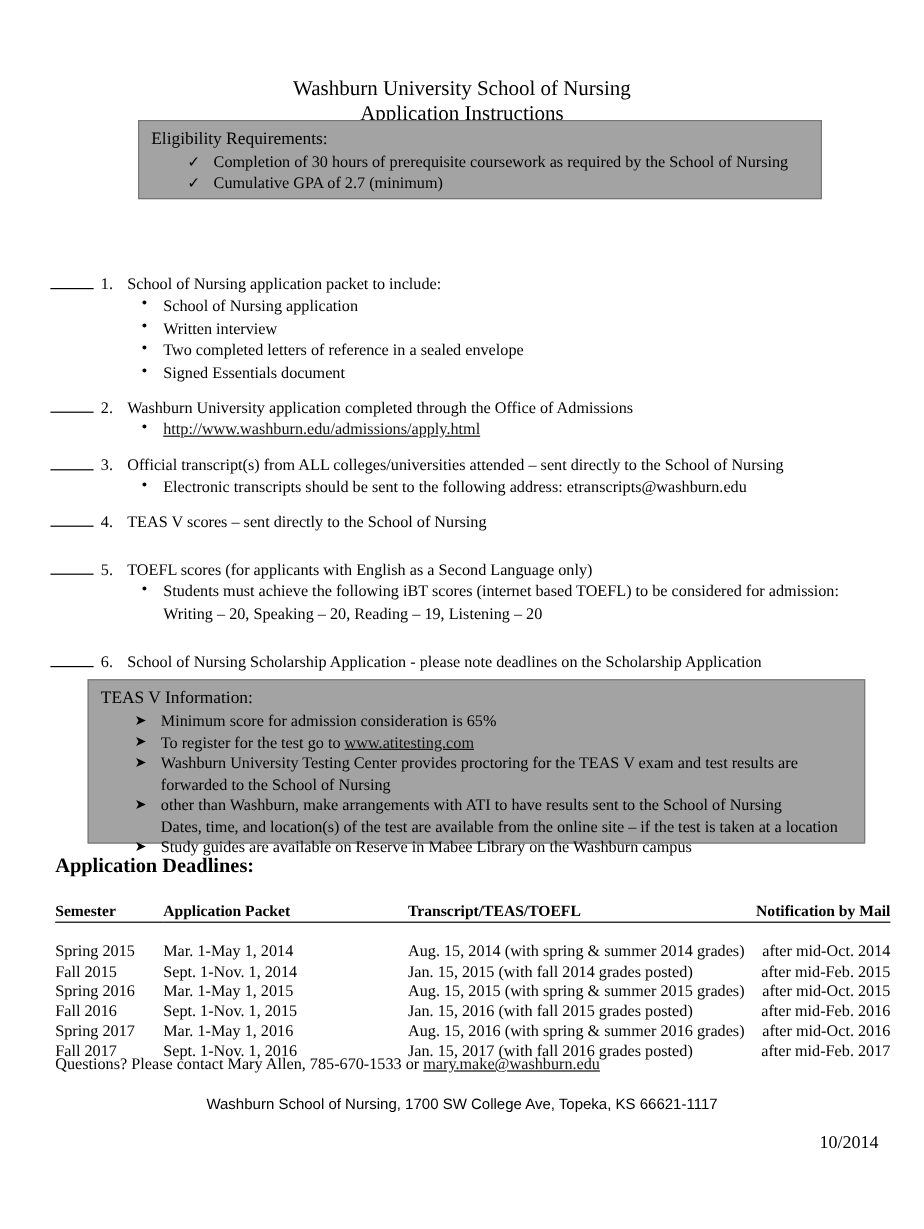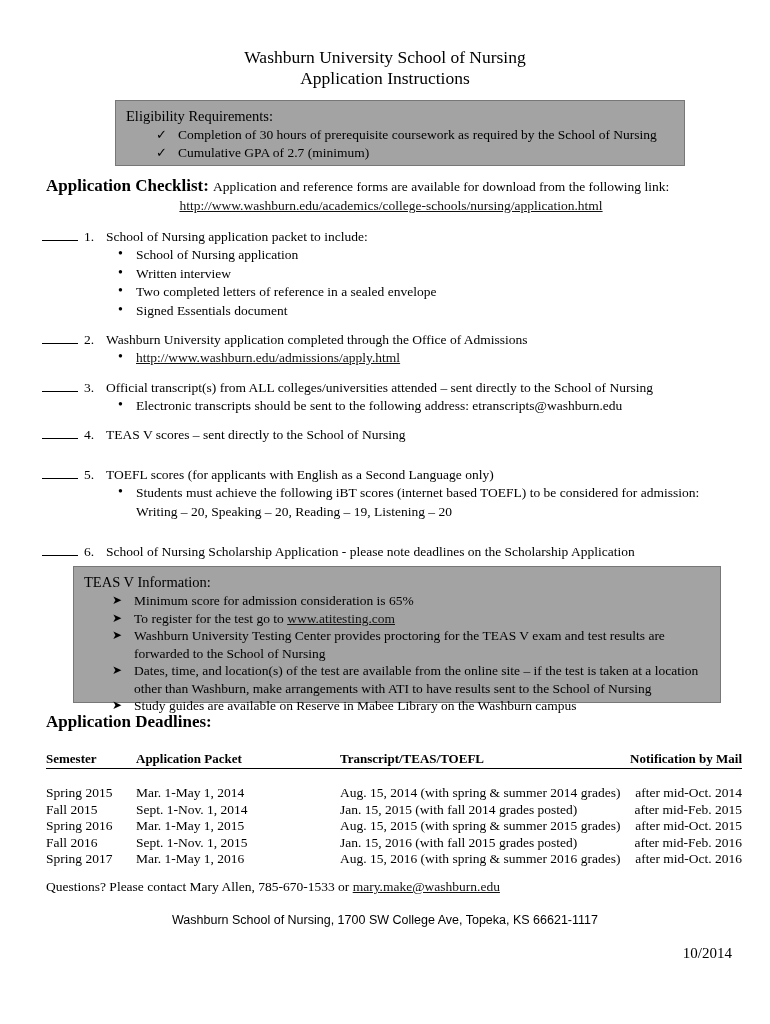--- a/index.html
+++ b/index.html
@@ -13,21 +13,21 @@
     position: relative;
     font-family: "Liberation Serif", "DejaVu Serif", serif;
     color: #000000;
     overflow: hidden;
   }
   .page {
     position: relative;
     width: 770px;
     height: 816px;
     box-sizing: border-box;
-    padding: 0;
+    padding: 16px;
   }
 
   
   .doc-title {
     text-align: center;
     font-size: 17.5px;
     line-height: 21px;
     margin: 0;
     padding-top: 47px;
   }
@@ -235,27 +235,20 @@
         <span class="mk">✓</span>
         <span>Completion of 30 hours of prerequisite coursework as required by the School of Nursing</span>
       </li>
       <li>
         <span class="mk">✓</span>
         <span>Cumulative GPA of 2.7 (minimum)</span>
       </li>
     </ul>
   </div>
 
-  <div class="checklist-head">
-    <span class="big">Application Checklist:</span>
-    <span class="small">Application and reference forms are available for download from the following link:</span>
-    <div class="checklist-url">
-      <a class="lnk" href="#">http://www.washburn.edu/academics/college-schools/nursing/application.html</a>
-    </div>
-  </div>
 
   <div class="checklist">
 
     <div class="ck-item">
       <div class="ck-line">
         <span class="ck-blank"></span>
         <span class="ck-num">1.</span>
         <span class="ck-text">School of Nursing application packet to include:</span>
       </div>
       <ul class="ck-subs">
@@ -362,22 +355,22 @@
         <span class="mk">➤</span>
         <span>To register for the test go to </span><a class="lnk" href="#">www.atitesting.com</a>
       </li>
       <li>
         <span class="mk">➤</span>
         <span>Washburn University Testing Center provides proctoring for the TEAS V exam and test results are</span>
         <span style="display:block">forwarded to the School of Nursing</span>
       </li>
       <li>
         <span class="mk">➤</span>
+        <span style="display:block">other than Washburn, make arrangements with ATI to have results sent to the School of Nursing</span>
         <span>Dates, time, and location(s) of the test are available from the online site – if the test is taken at a location</span>
-        <span style="display:block">other than Washburn, make arrangements with ATI to have results sent to the School of Nursing</span>
       </li>
       <li>
         <span class="mk">➤</span>
         <span>Study guides are available on Reserve in Mabee Library on the Washburn campus</span>
       </li>
     </ul>
   </div>
 
   <div class="deadlines-title">Application Deadlines:</div>
 
@@ -417,20 +410,26 @@
         <td class="c2">Sept. 1-Nov. 1, 2015</td>
         <td class="c3">Jan. 15, 2016 (with fall 2015 grades posted)</td>
         <td class="c4">after mid-Feb. 2016</td>
       </tr>
       <tr>
         <td class="c1">Spring 2017</td>
         <td class="c2">Mar. 1-May 1, 2016</td>
         <td class="c3">Aug. 15, 2016 (with spring &amp; summer 2016 grades)</td>
         <td class="c4">after mid-Oct. 2016</td>
       </tr>
+      <tr>
+        <td class="c1">Fall 2017</td>
+        <td class="c2">Sept. 1-Nov. 1, 2016</td>
+        <td class="c3">Jan. 15, 2017 (with fall 2016 grades posted)</td>
+        <td class="c4">after mid-Feb. 2017</td>
+      </tr>
     </tbody>
   </table>
 
   <div class="questions">
     <span>Questions?  Please contact Mary Allen, 785-670-1533 or </span><a class="lnk" href="#">mary.make@washburn.edu</a>
   </div>
 
   <div class="address">Washburn School of Nursing, 1700 SW College Ave, Topeka, KS  66621-1117</div>
 
   <div class="revdate">10/2014</div>

